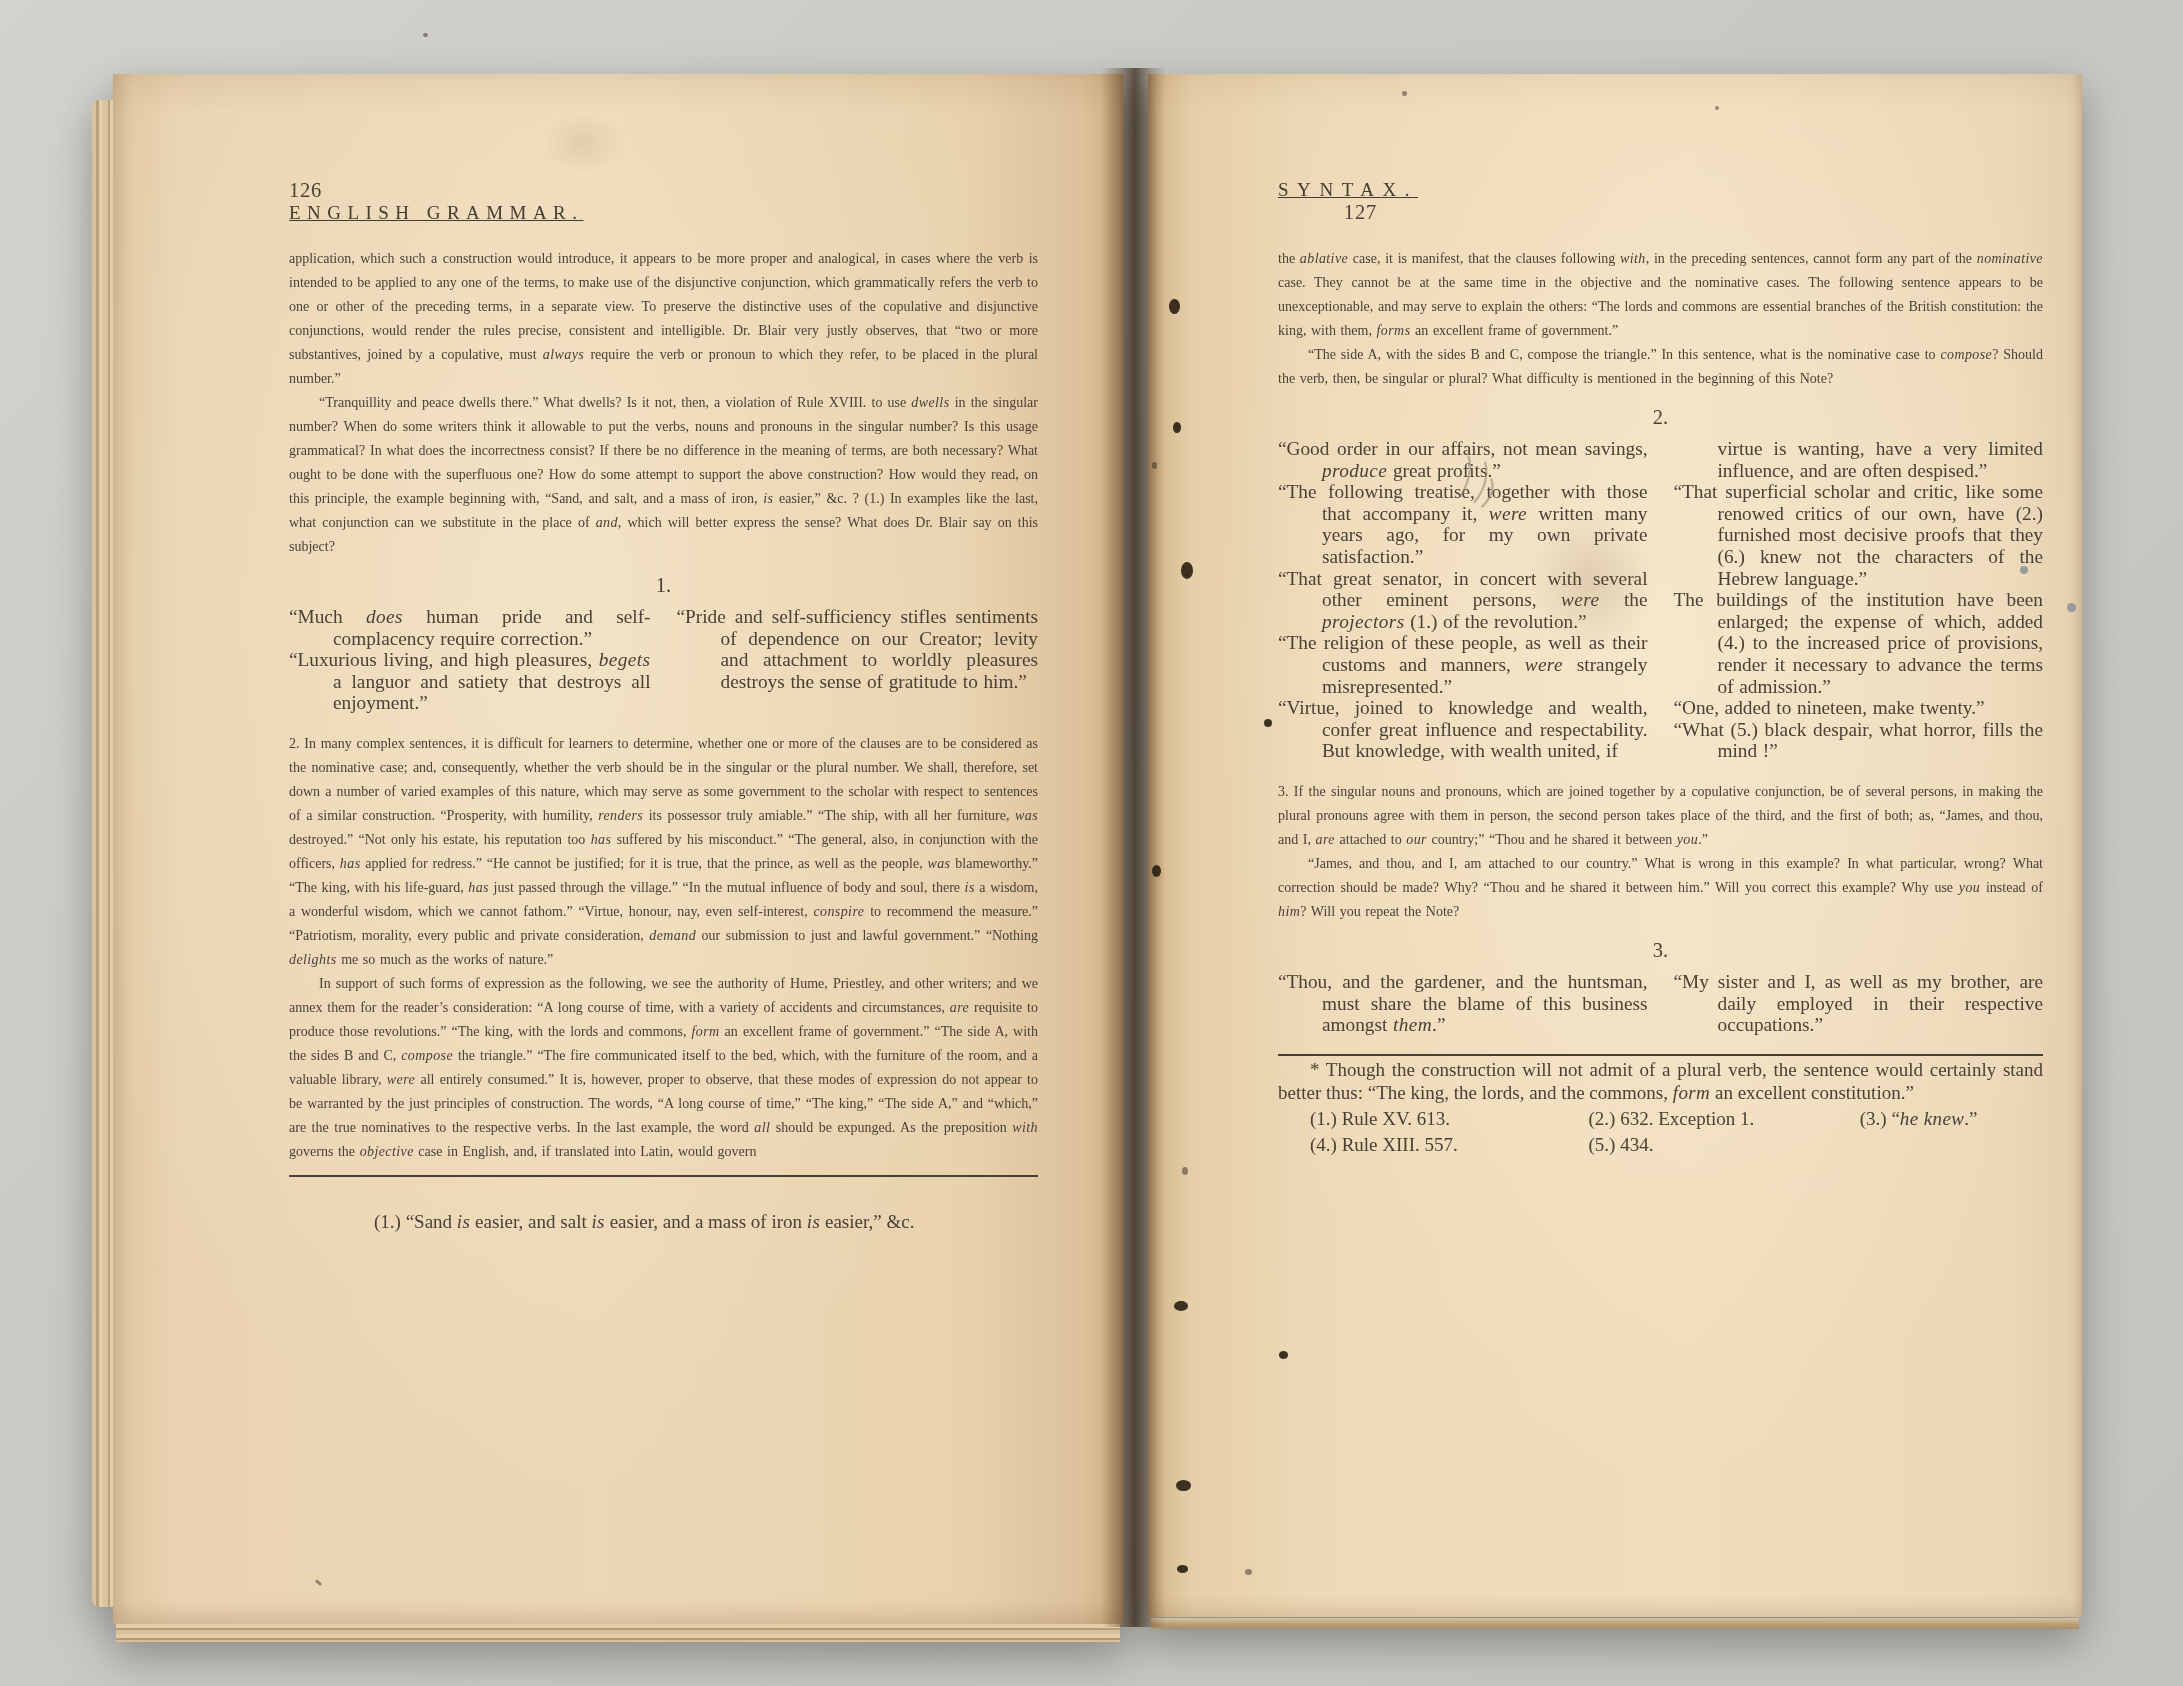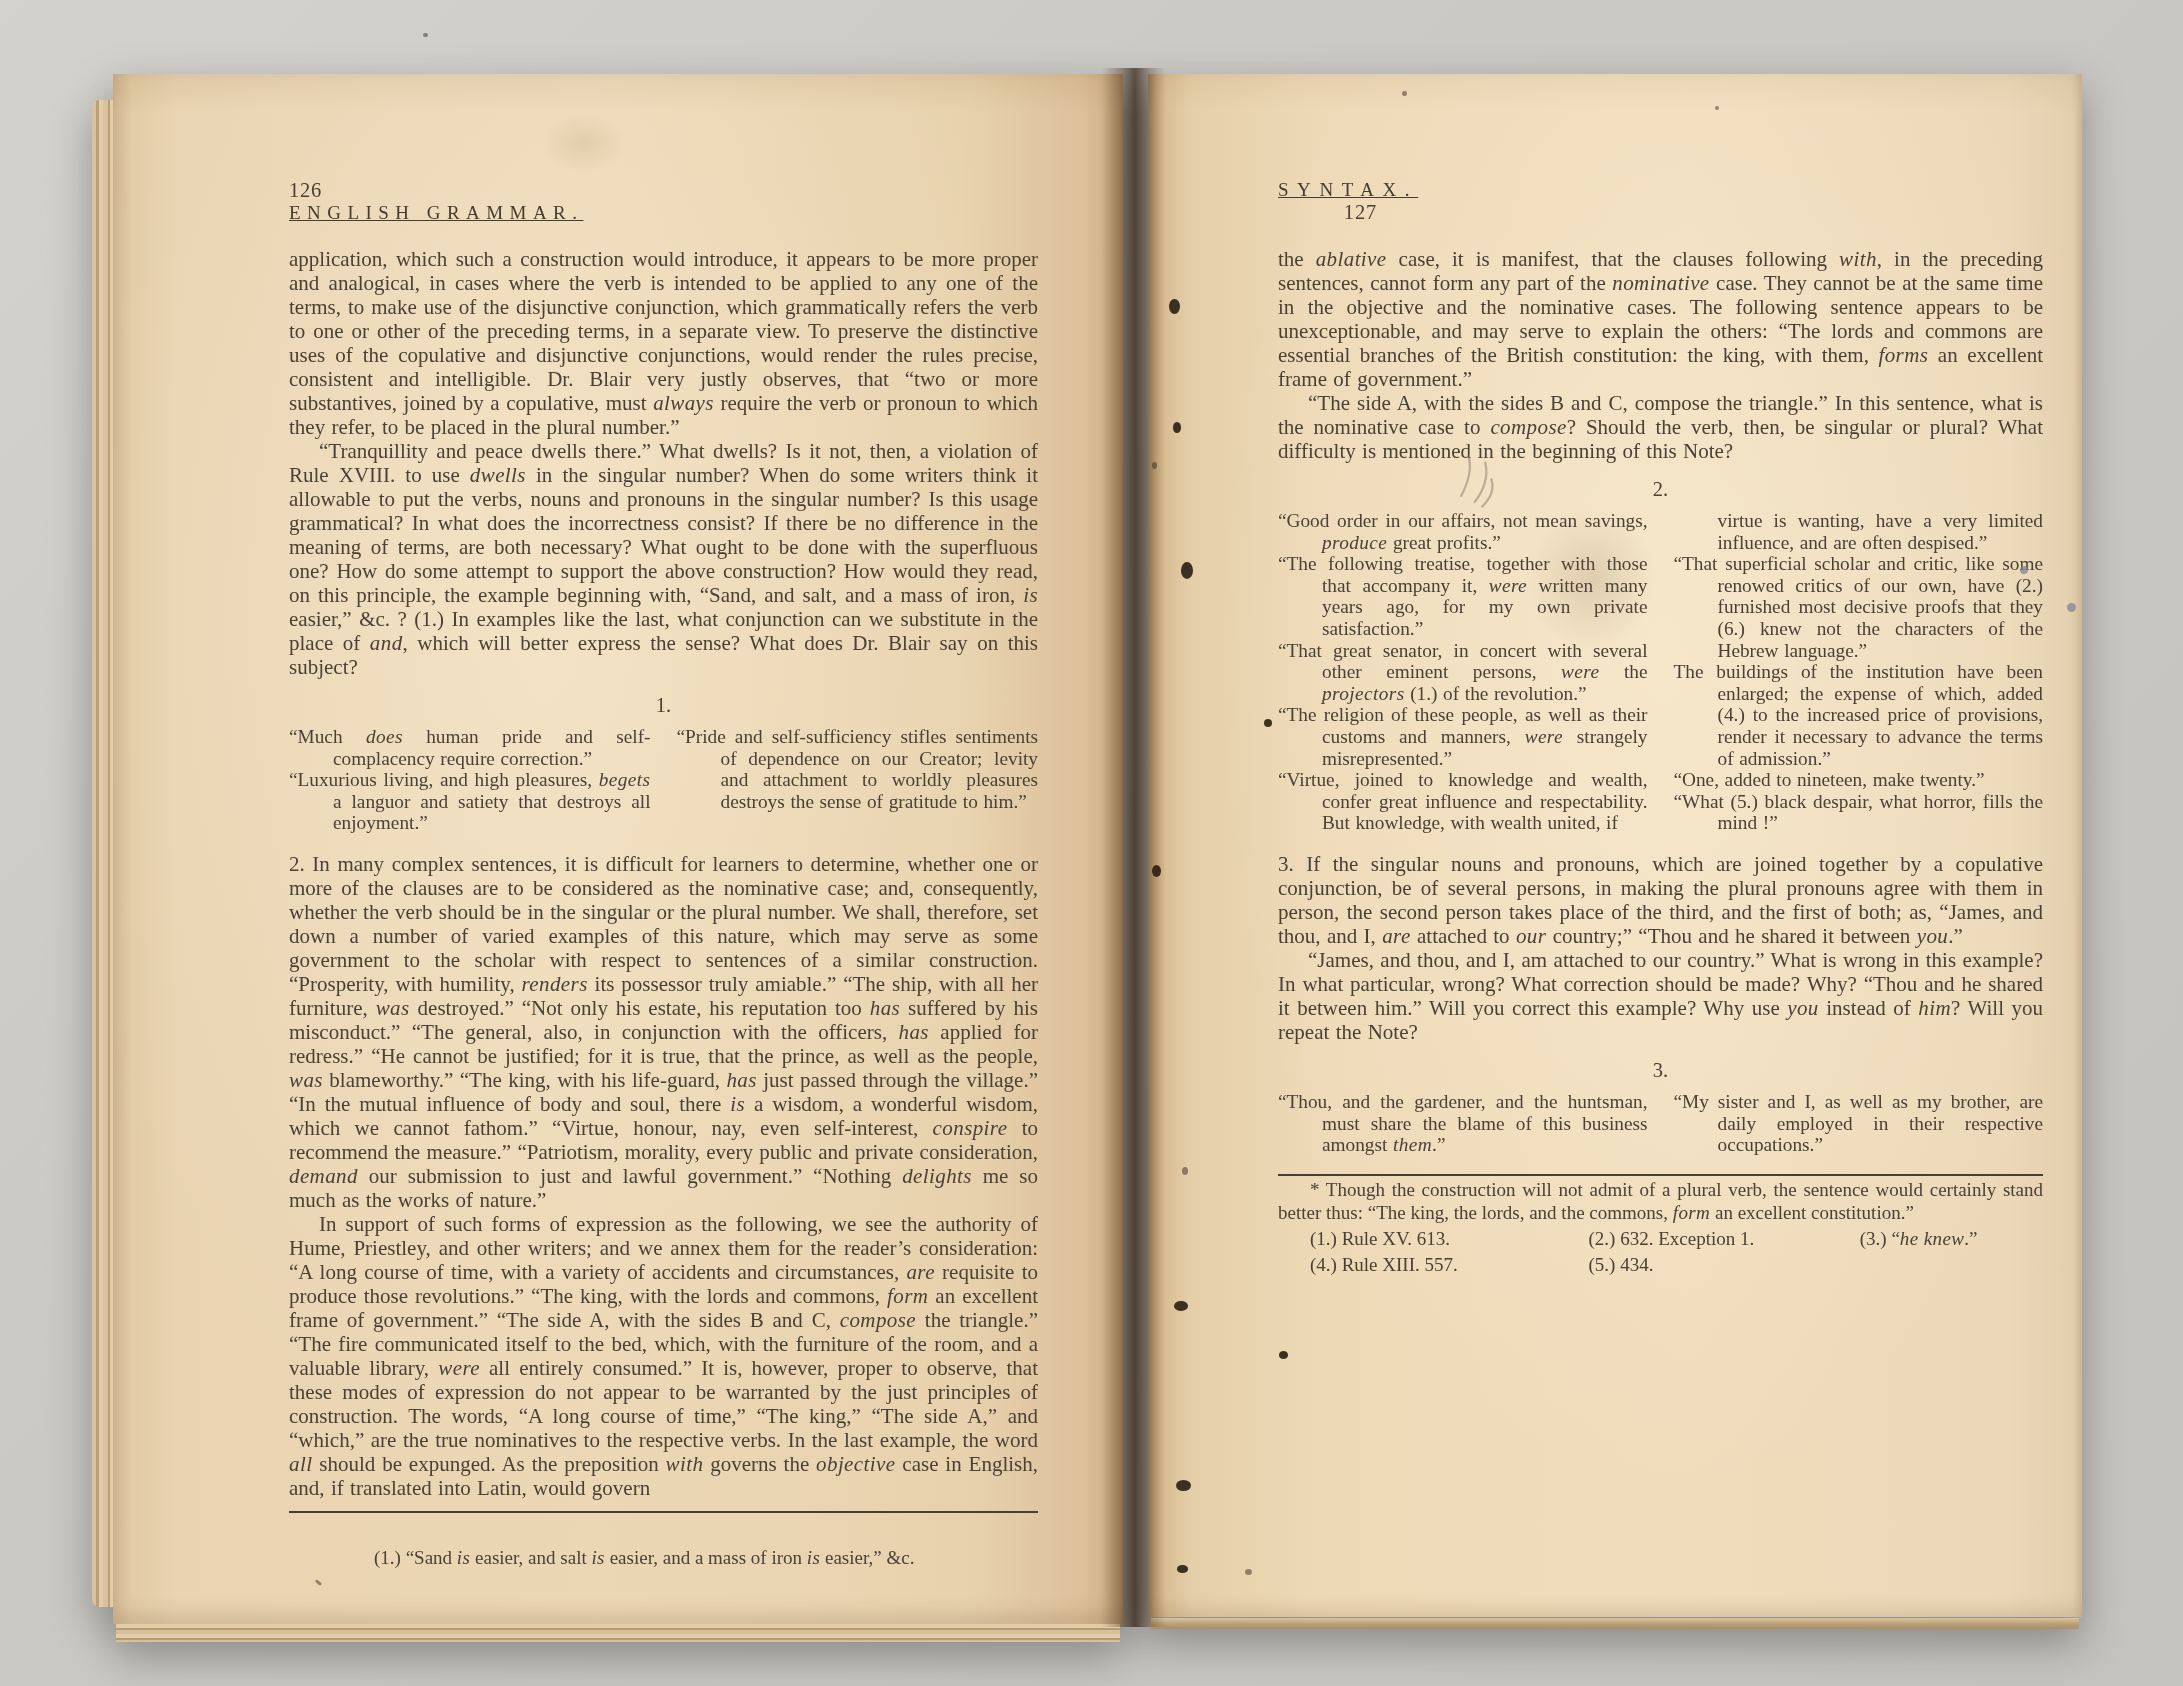--- a/index.html
+++ b/index.html
@@ -46,21 +46,21 @@
   .inner-right { padding:105px 39px 0 130px; }
 
   .pghead { display:flex; align-items:baseline; margin-bottom:23px;flex-direction:column; }
   .pagenum { font-size:20.5px; width:99px; letter-spacing:0.8px; }
   .pagenum.right { text-align:right; }
   .runtitle { flex:1; text-align:center; font-size:19px; color:#443c30;text-decoration:underline; }
   .runtitle.lt { letter-spacing:0.34em; }
   .runtitle.rt { letter-spacing:0.45em; }
 
   p { margin:0; }
-  .bodytext { font-size:21px; line-height:24px; text-align:justify;
+  .bodytext { font-size:14px; line-height:24px; text-align:justify;
     text-indent:30px; word-spacing:1.1px;font-family:Liberation Serif, serif; }
   .bodytext.noindent { text-indent:0; }
   .secnum { text-align:center; font-size:20.5px; margin:15px 0 9px; }
   .twocol { display:flex; gap:26px; }
   .twocol .col { flex:1; min-width:0; }
   .quote { font-size:19.3px; line-height:21.6px; text-align:justify;
     padding-left:44px; text-indent:-44px; word-spacing:0.8px; }
   .quote.cont { text-indent:0; }
   .fnrule { height:2.3px; background:#473f33; margin-top:10.6px; }
   .fnrule.thin { height:1.9px; }

